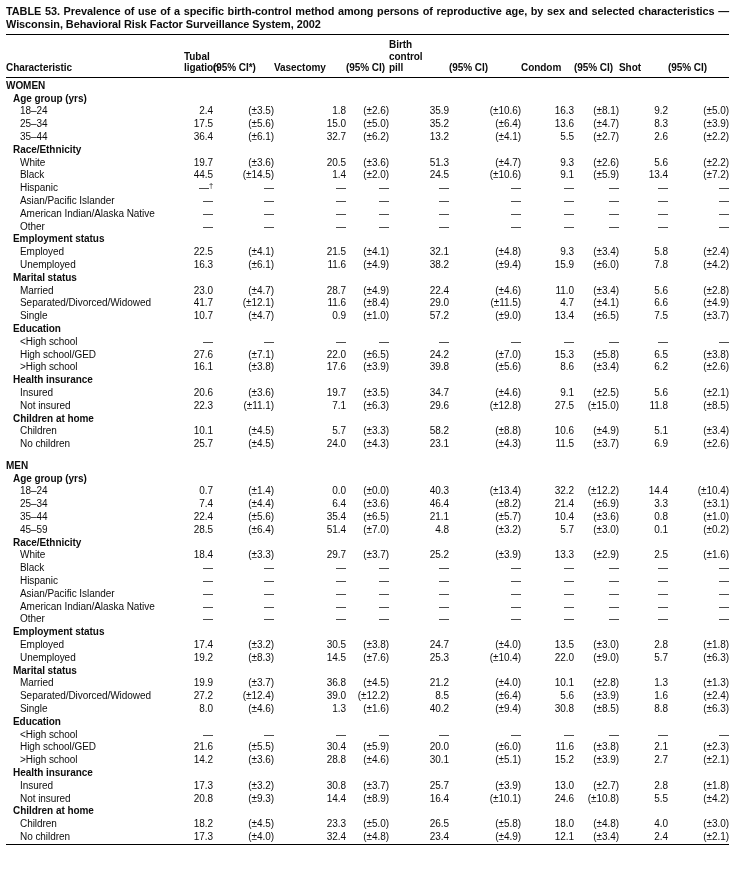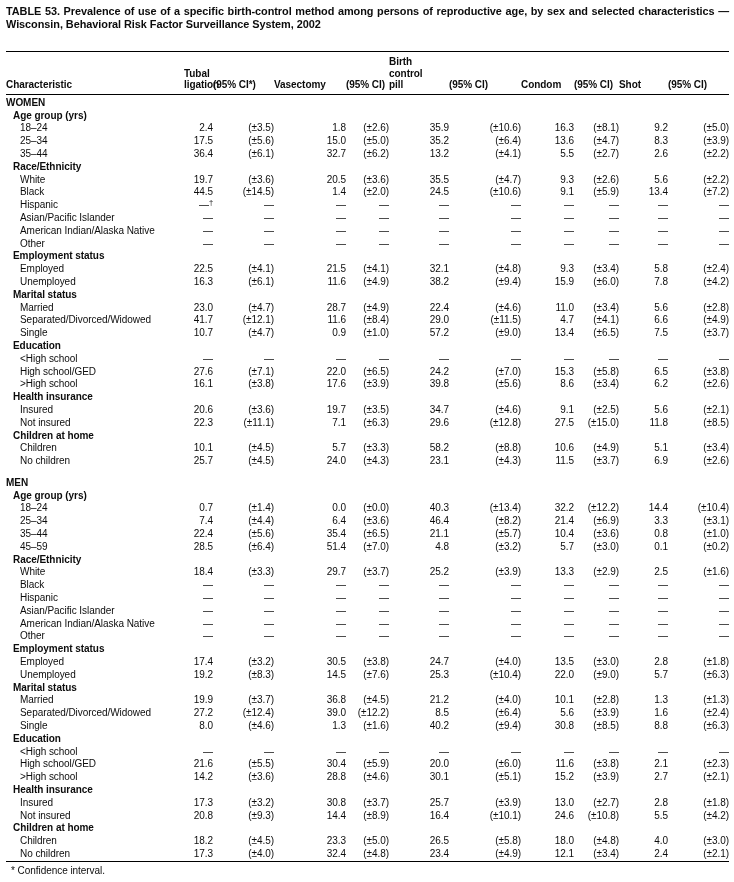--- a/index.html
+++ b/index.html
@@ -4,21 +4,21 @@
 <style>
   html,body{margin:0;padding:0;}
   body{
     width:734px;height:882px;background:#ffffff;color:#0c0c0c;
     font-family:"Liberation Sans","DejaVu Sans",sans-serif;
     overflow:hidden;
   }
   .page{padding:5px 5px 0 6px;}
   .title{
     font-weight:bold;font-size:10.9px;line-height:13px;letter-spacing:-0.05px;
-    text-align:justify;padding-bottom:20px;border-bottom:1.6px solid #000;
+    text-align:justify;padding-bottom:3px;border-bottom:1.6px solid #000;
     width:723px;
   }
   table{
     border-collapse:collapse;table-layout:fixed;width:723px;
     border-bottom:1.6px solid #000;
   }
   td{padding:0;font-size:10px;line-height:12.8px;letter-spacing:-0.05px;
      white-space:nowrap;overflow:visible;vertical-align:bottom;}
   tr.hdr td{
     font-weight:bold;vertical-align:bottom;border-bottom:1.6px solid #000;
@@ -132,21 +132,21 @@
         </tr>
         <tr class="group">
           <td colspan="11">Race/Ethnicity</td>
         </tr>
         <tr class="data">
           <td class="lbl">White</td>
           <td class="v">19.7</td>
           <td class="v">(±3.6)</td>
           <td class="v">20.5</td>
           <td class="v">(±3.6)</td>
-          <td class="v">35.5</td>
+          <td class="v">51.3</td>
           <td class="v">(±4.7)</td>
           <td class="v">9.3</td>
           <td class="v">(±2.6)</td>
           <td class="v">5.6</td>
           <td class="v">(±2.2)</td>
         </tr>
         <tr class="data">
           <td class="lbl">Black</td>
           <td class="v">44.5</td>
           <td class="v">(±14.5)</td>
@@ -689,15 +689,14 @@
           <td class="v">(±4.9)</td>
           <td class="v">12.1</td>
           <td class="v">(±3.4)</td>
           <td class="v">2.4</td>
           <td class="v">(±2.1)</td>
         </tr>
       </tbody>
   </table>
 
   <div class="footnotes" id="footnotes">
-      <div class="fn-line"><span class="fn-marker">* </span><span>Confidence interval.</span></div>
     </div>
 </div>
 
 </body></html>

